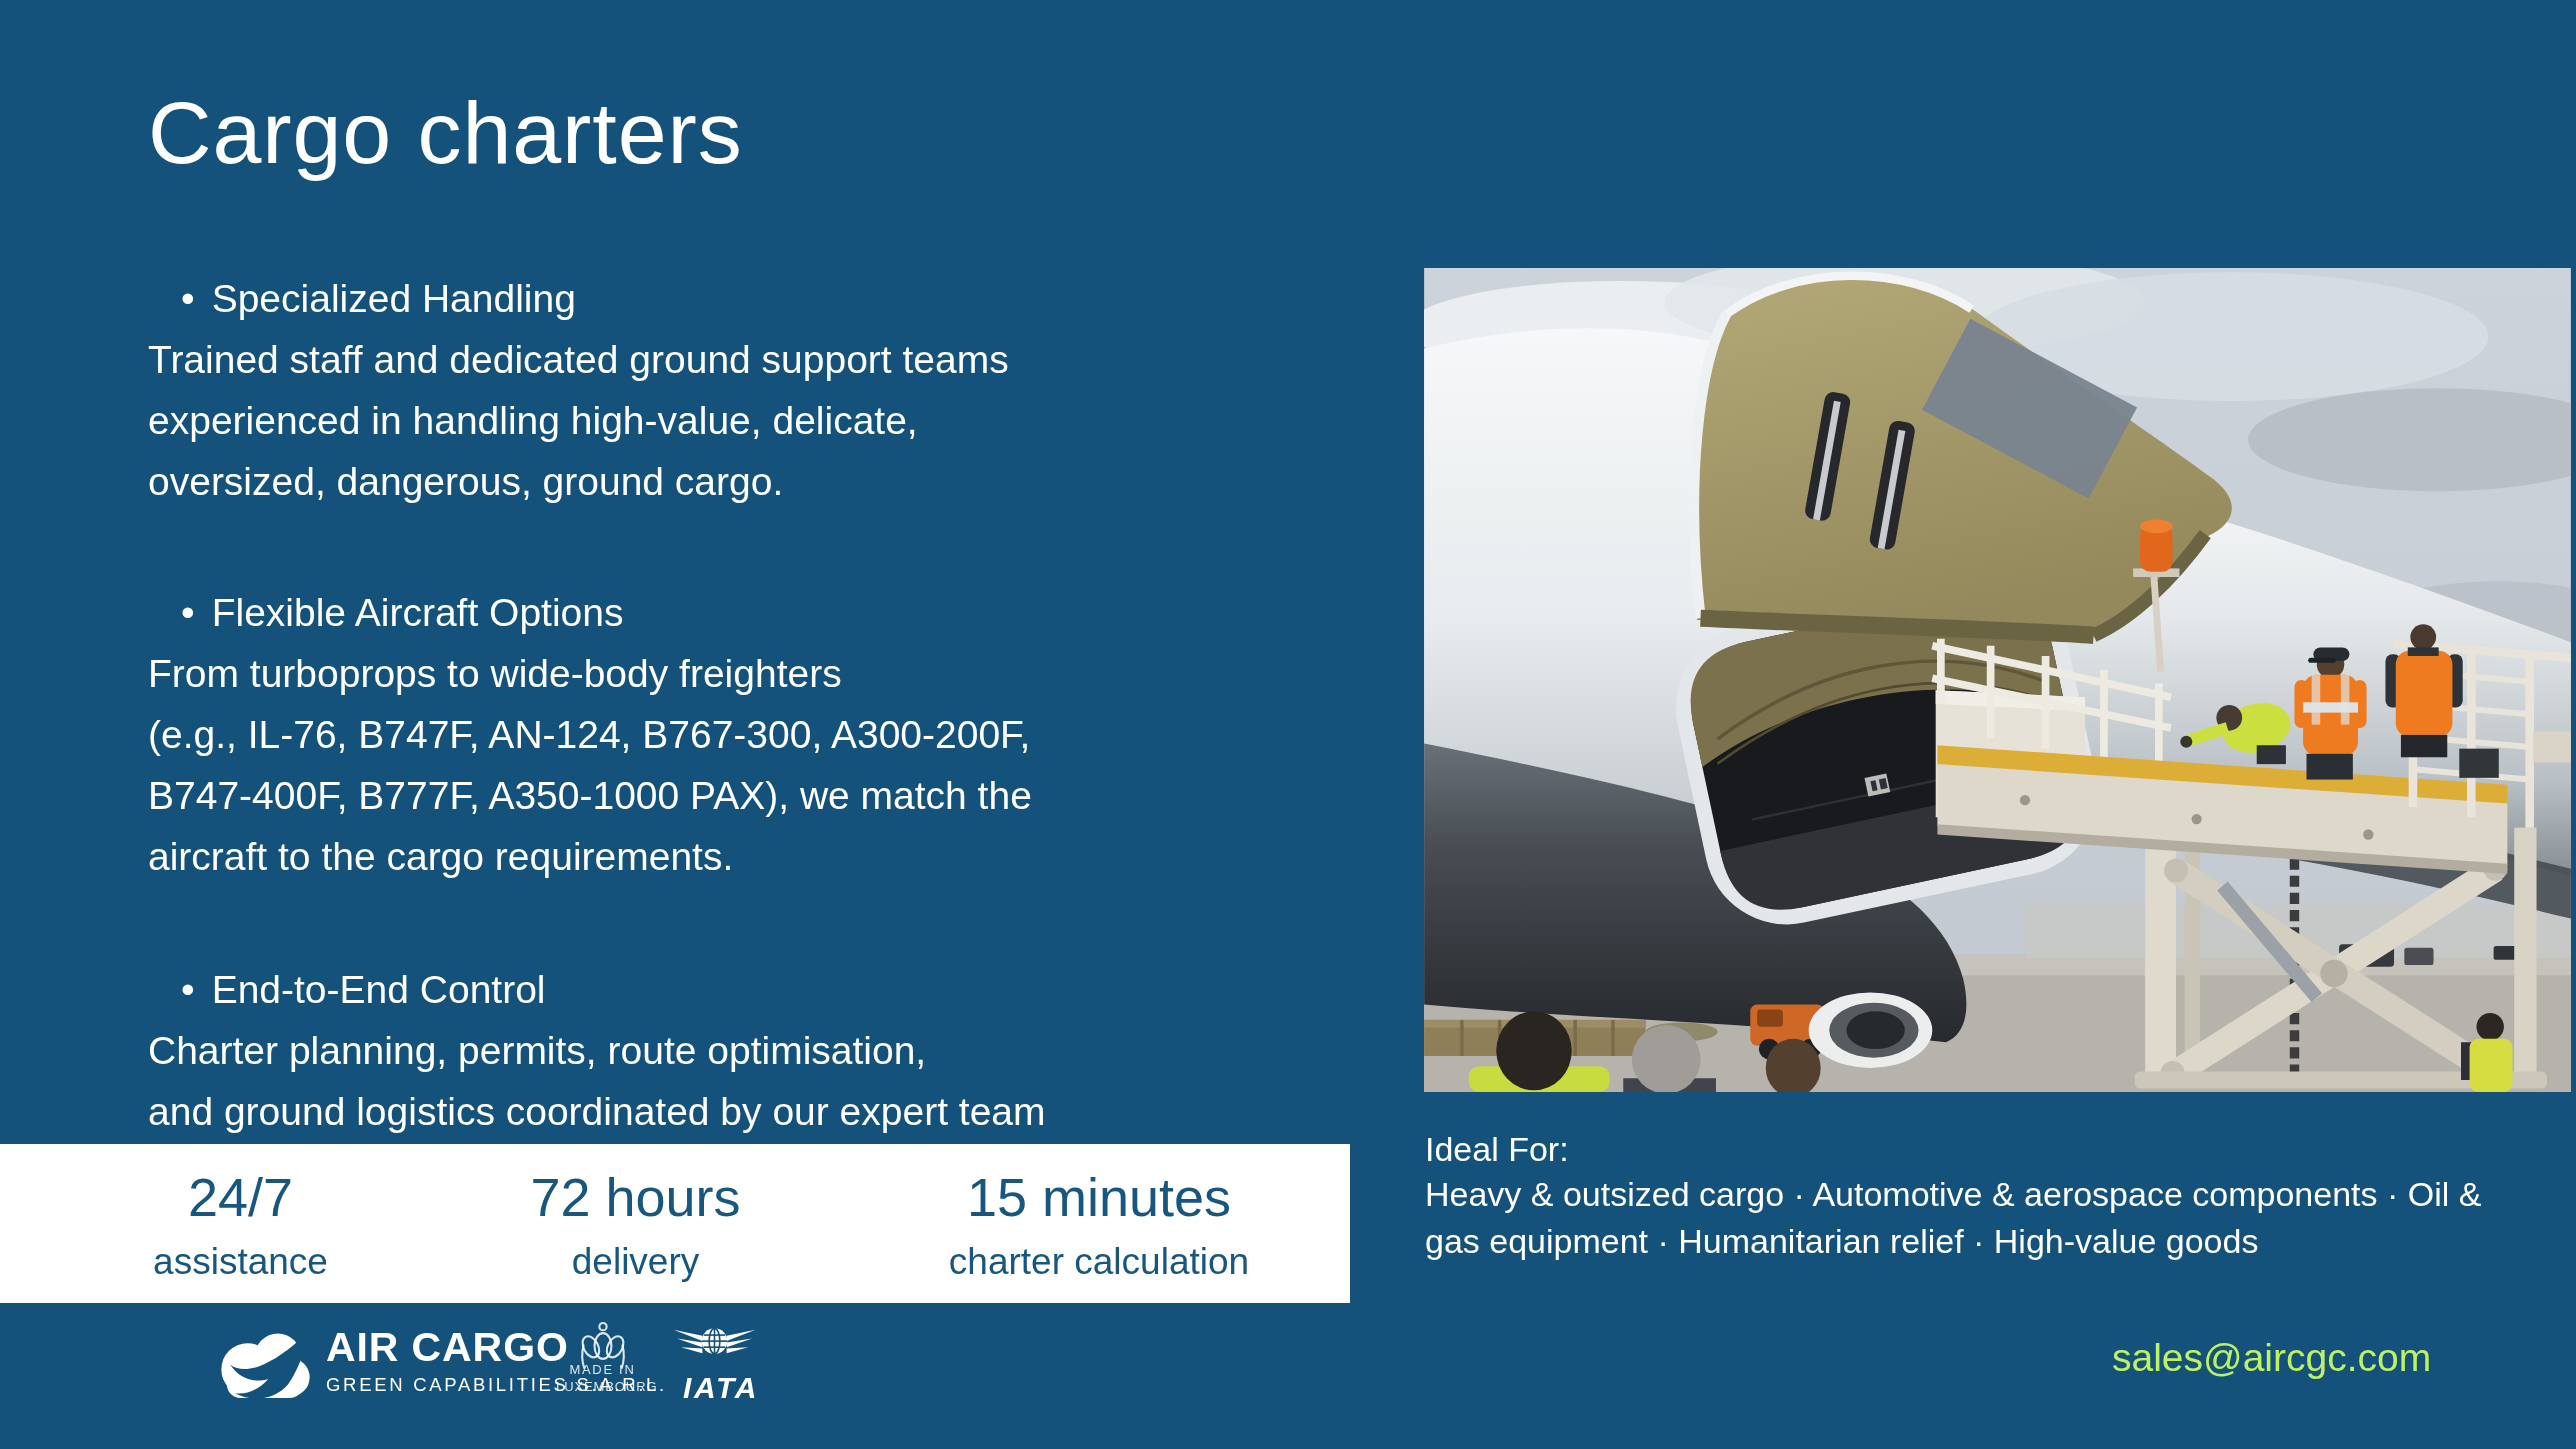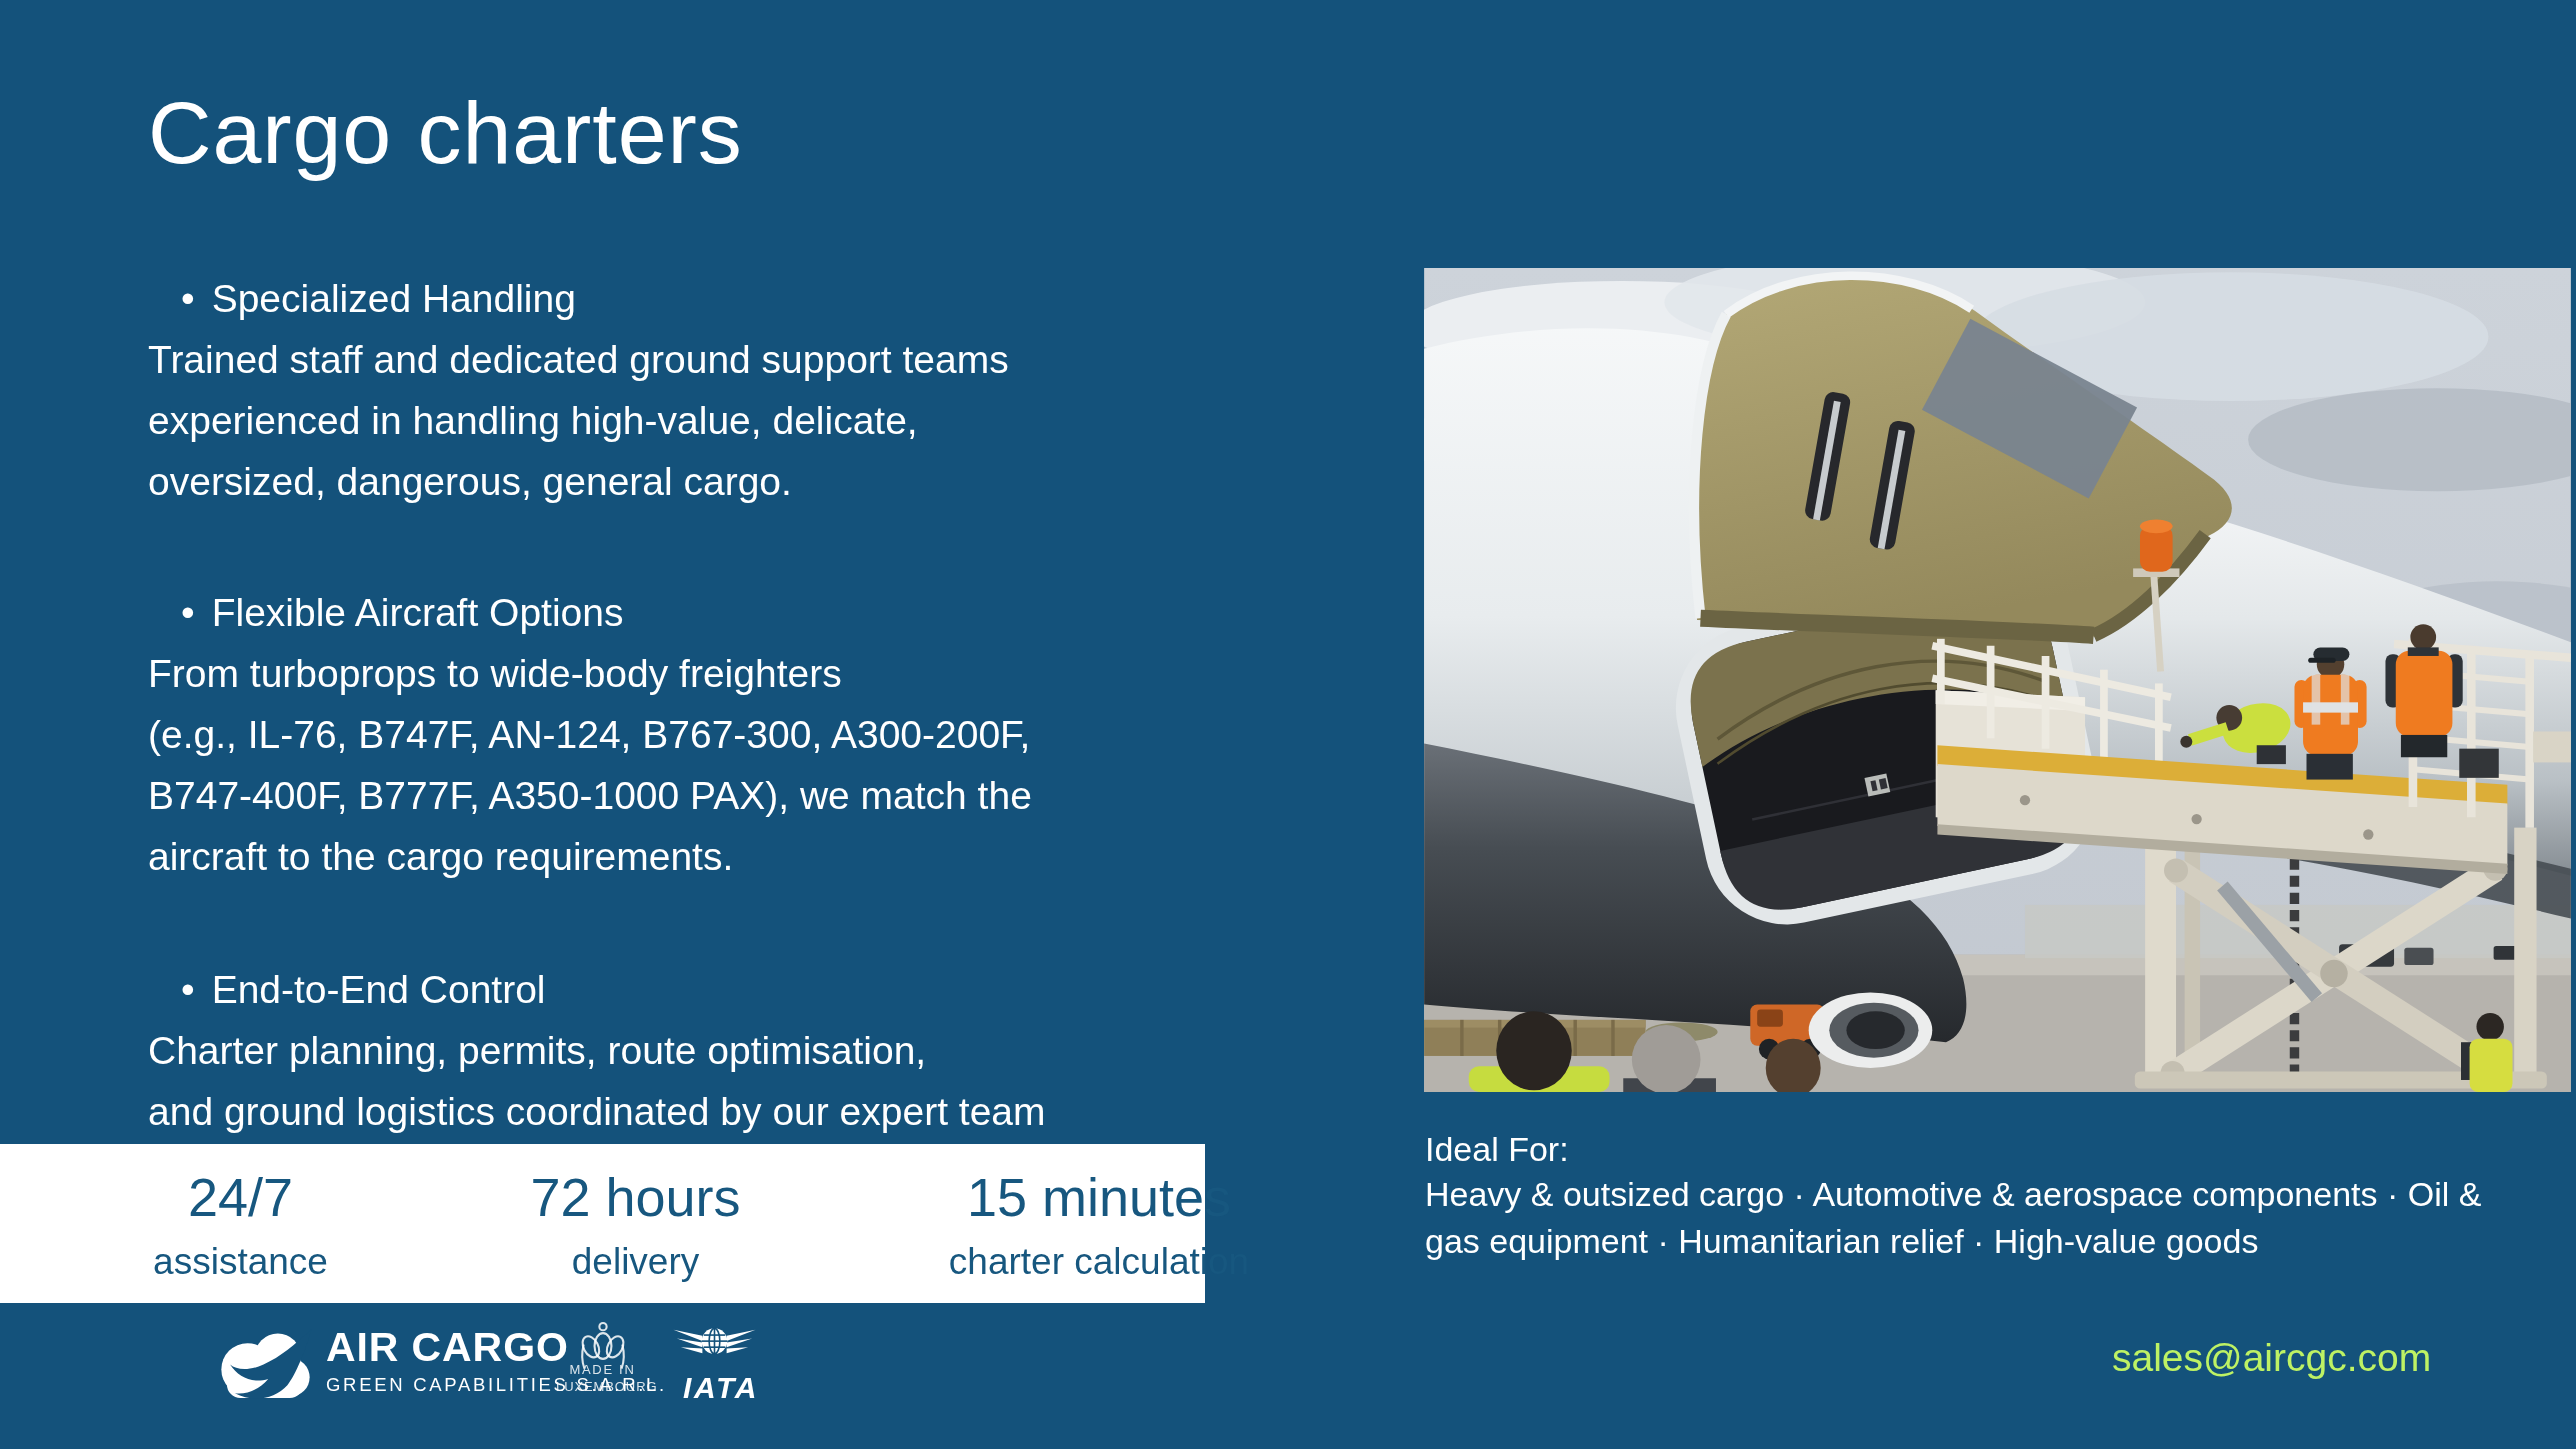--- a/index.html
+++ b/index.html
@@ -10,21 +10,21 @@
   .title{
     position:absolute; left:148px; top:82px; margin:0;
     font-size:88px; font-weight:300; letter-spacing:0.9px; color:#fff;
   }
   .bullets{ position:absolute; left:148px; top:268px; width:1219px; font-size:39px; line-height:61px; font-weight:300;}
   .bullet-group.g2{ margin-top:70px; }
   .bullet-group.g3{ margin-top:72px; }
   .bullet-heading{ padding-left:33px; }
   .bullet-heading .dot{ margin-right:17px; }
   .stats-bar{
-    position:absolute; left:0; top:1144px; width:1205px; height:159px; background:#fff;
+    position:absolute; left:0; top:1144px; width:1350px; height:159px; background:#fff;
   }
   .stat{ position:absolute; top:0; padding-top:26px; text-align:center; color:#17577F; }
   .stat.s1{ left:60px; width:361px; }
   .stat.s2{ left:455px; width:361px; }
   .stat.s3{ left:910px; width:378px; }
   .stat-value{ font-size:54px; line-height:54px; font-weight:400; }
   .stat-label{ font-size:37px; line-height:37px; margin-top:19px; font-weight:300; }
   .photo{ position:absolute; left:1424px; top:268px; width:1147px; height:824px; }
   .photo svg{ display:block; width:1147px; height:824px; }
   .ideal-for{ position:absolute; left:1425px; top:1130px; width:1155px; font-weight:300;}
@@ -47,21 +47,21 @@
 
 <div class="slide">
 
   <h1 class="title">Cargo charters</h1>
 
   <div class="bullets">
     <div class="bullet-group g1">
       <div class="bullet-heading"><span class="dot">•</span><span>Specialized Handling</span></div>
       <div class="bullet-line">Trained staff and dedicated ground support teams</div>
       <div class="bullet-line">experienced in handling high-value, delicate,</div>
-      <div class="bullet-line">oversized, dangerous, general cargo.</div>
+      <div class="bullet-line">oversized, dangerous, ground cargo.</div>
     </div>
     <div class="bullet-group g2">
       <div class="bullet-heading"><span class="dot">•</span><span>Flexible Aircraft Options</span></div>
       <div class="bullet-line">From turboprops to wide-body freighters</div>
       <div class="bullet-line">(e.g., IL-76, B747F, AN-124, B767-300, A300-200F,</div>
       <div class="bullet-line">B747-400F, B777F, A350-1000 PAX), we match the</div>
       <div class="bullet-line">aircraft to the cargo requirements.</div>
     </div>
     <div class="bullet-group g3">
       <div class="bullet-heading"><span class="dot">•</span><span>End-to-End Control</span></div>

